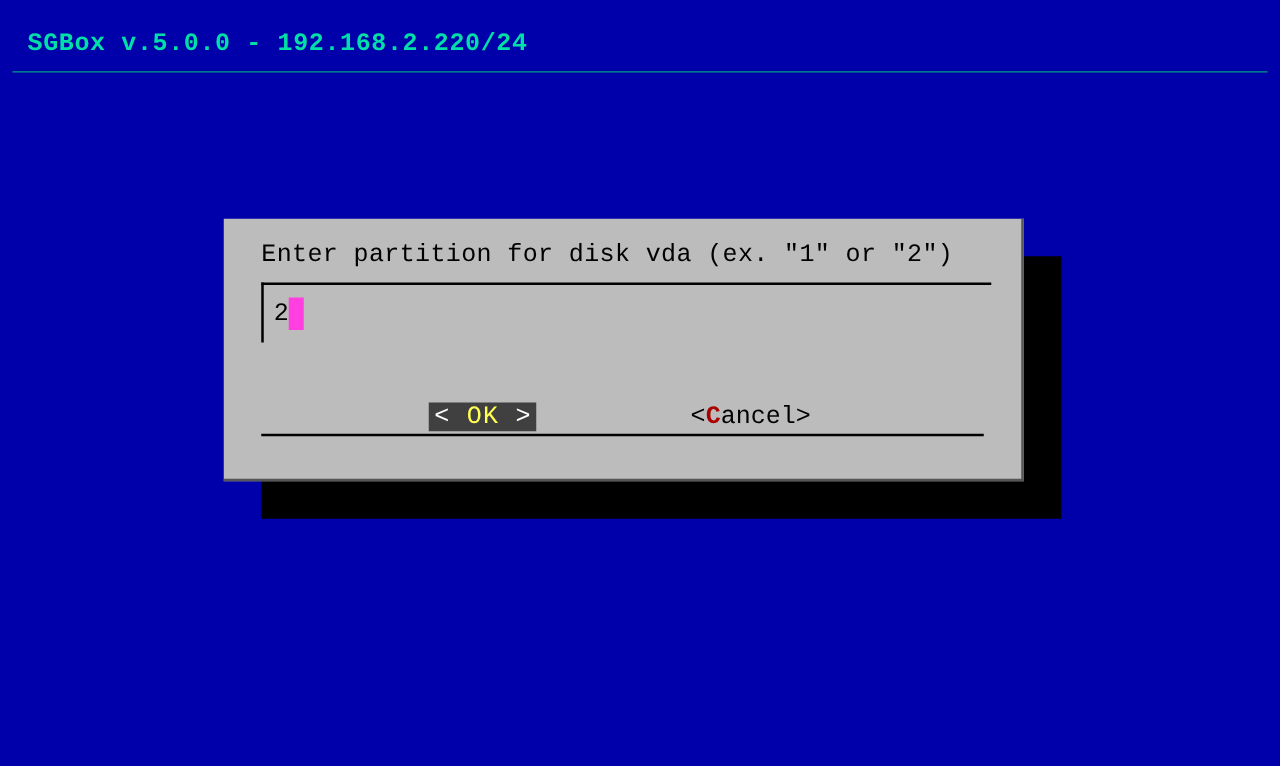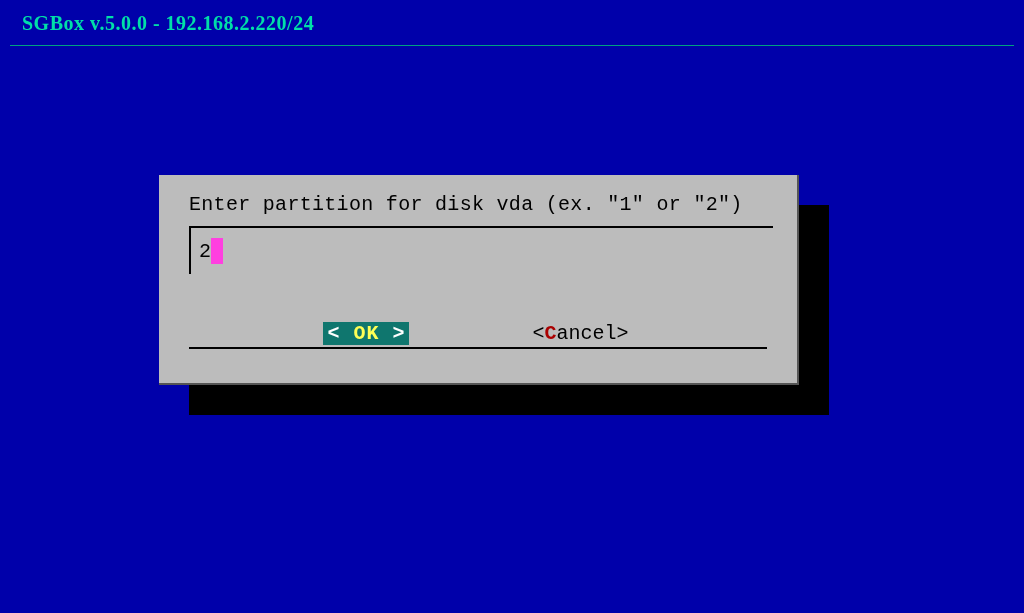--- a/index.html
+++ b/index.html
@@ -15,26 +15,25 @@
       font-size: 20px;
       overflow: hidden;
       position: relative;
     }
     .header {
       color: #00dfa8;
       padding: 8px 12px 10px 12px;
       font-weight: bold;
       letter-spacing: 0.5px;
       border-bottom: 1px solid #00a080;
-      margin: 4px 10px;
-      font-family: Liberation Serif, serif;
+      margin: 16px 10px;
     }
     .dialog-wrapper {
       position: absolute;
-      left: 159px;
+      left: 179px;
       top: 175px;
     }
     .dialog-shadow {
       position: absolute;
       left: 30px;
       top: 30px;
       width: 640px;
       height: 210px;
       background-color: #000000;
     }
@@ -85,23 +84,23 @@
     }
     .btn {
       display: inline-block;
       font-family: inherit;
       font-size: inherit;
       border: none;
       cursor: pointer;
       padding: 0 4px;
     }
     .btn-ok {
-      background-color: #0f766e;
+      background-color: #404040;
       color: #ffff55;
-      font-weight: bold;
+      font-weight: normal;
       letter-spacing: 1px;
     }
     .btn-ok .bracket {
       color: #ffffff;
     }
     .btn-cancel {
       background-color: transparent;
       color: #000000;
       margin-left: 19px;
     }

